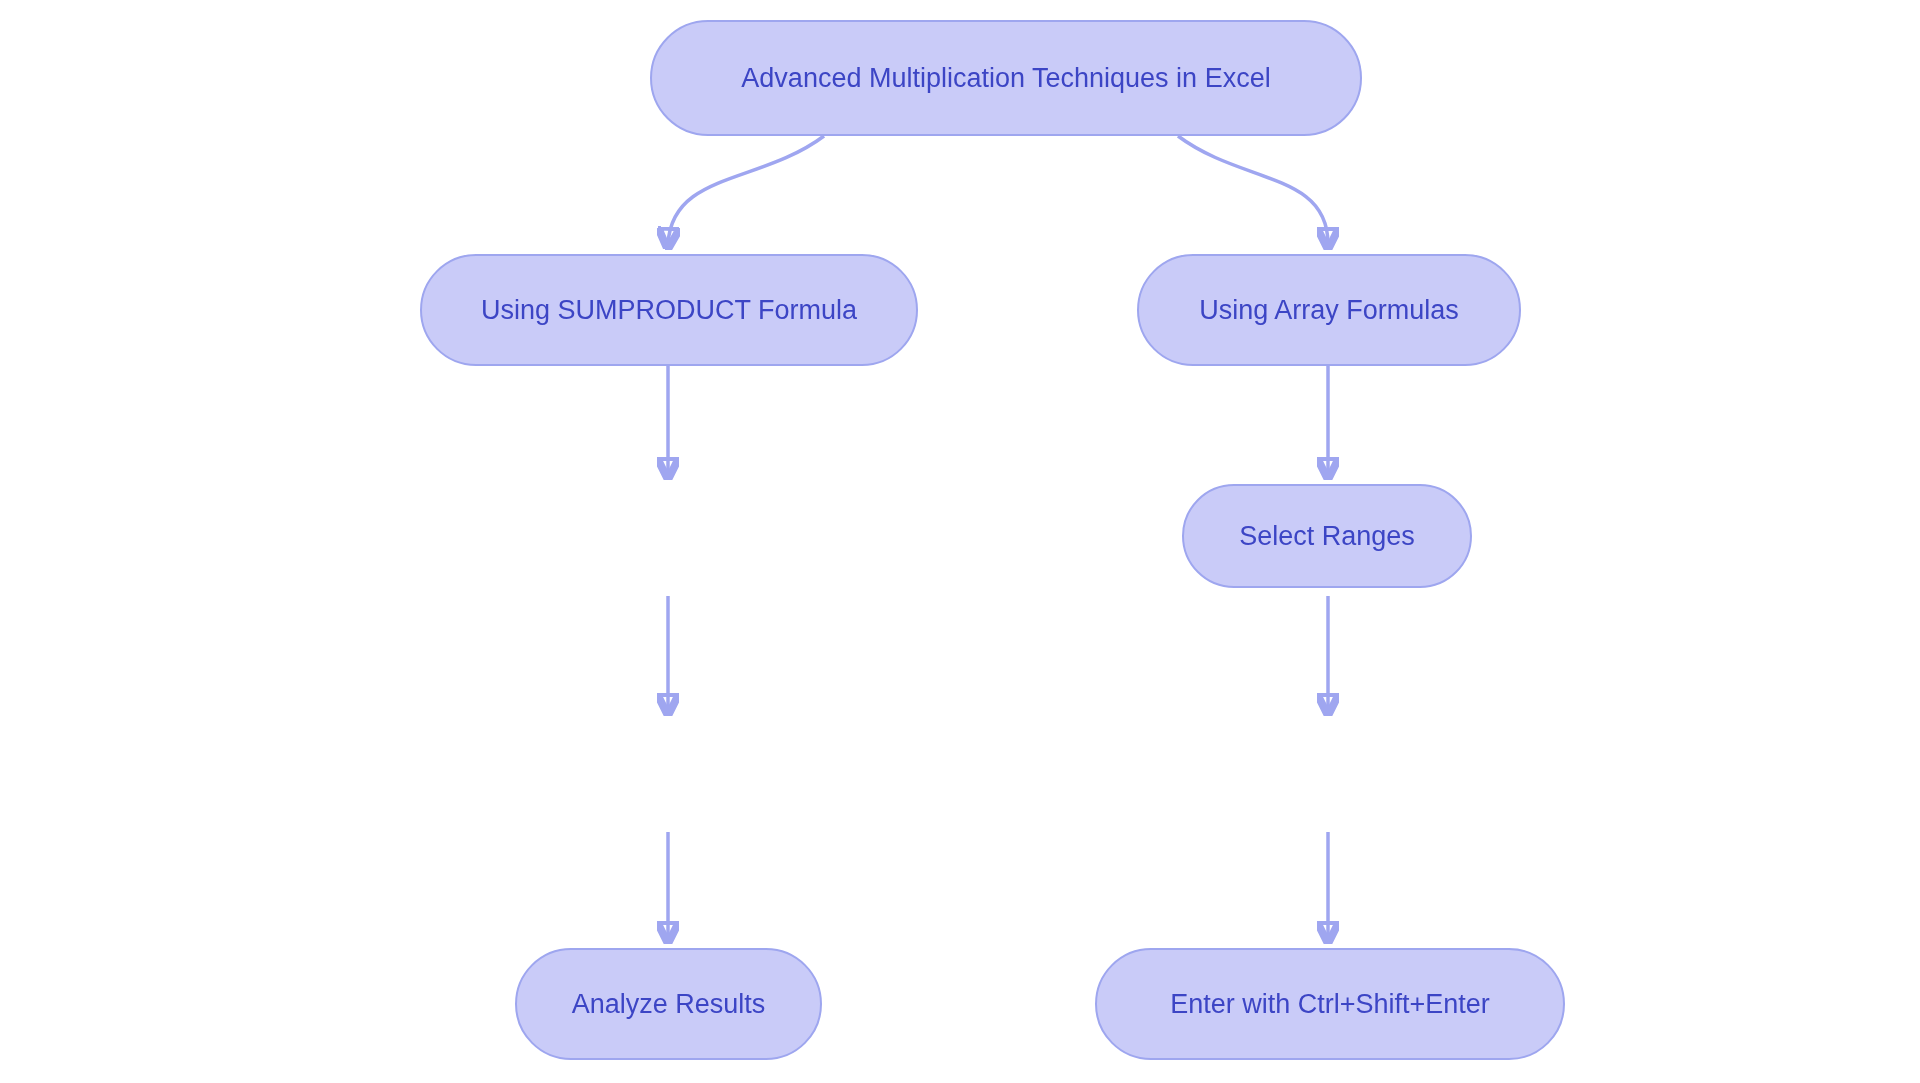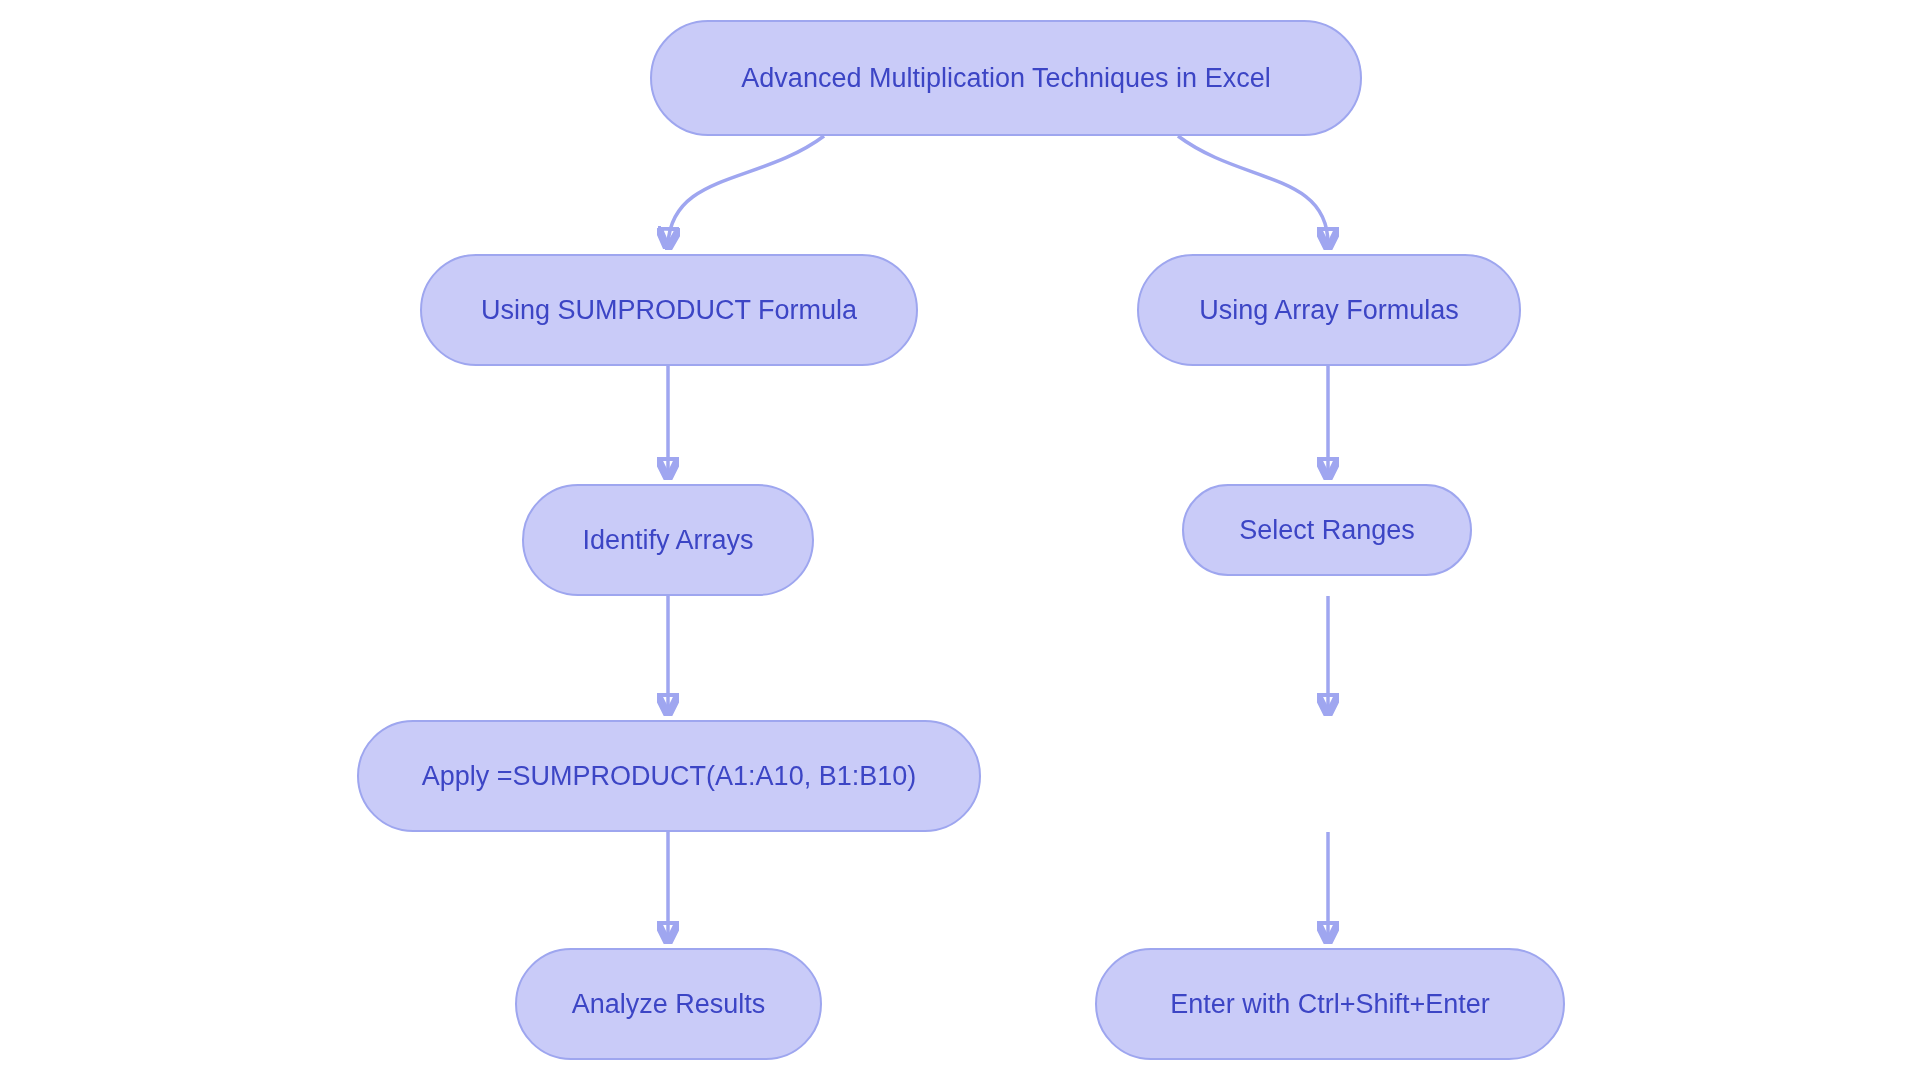--- a/index.html
+++ b/index.html
@@ -33,21 +33,21 @@
     font-size:27px;
     text-align:left;
     line-height:1.2;
     padding:0 20px;
   }
   
   .node-root            {left:650px; top:20px;  width:712px; height:116px;}
   .node-sumproduct      {left:420px; top:254px; width:498px; height:112px;}
   .node-array           {left:1137px;top:254px; width:384px; height:112px;}
   .node-identify        {left:522px; top:484px; width:292px; height:112px;}
-  .node-select          {left:1182px;top:484px; width:290px; height:92px;}
+  .node-select          {left:1182px;top:484px; width:290px; height:104px;}
   .node-apply-sumproduct{left:357px; top:720px; width:624px; height:112px;}
   .node-apply-sum       {left:1092px;top:720px; width:470px; height:112px;}
   .node-analyze         {left:515px; top:948px; width:307px; height:112px;}
   .node-enter           {left:1095px;top:948px; width:470px; height:112px;}
 </style>
 </head>
 <body>
 
 <div class="canvas">
 
@@ -72,31 +72,25 @@
   </div>
 
   <div class="node node-sumproduct">
     <span>Using SUMPRODUCT Formula</span>
   </div>
 
   <div class="node node-array">
     <span>Using Array Formulas</span>
   </div>
 
-  <div class="node node-identify">
-    <span>Identify Arrays</span>
-  </div>
 
   <div class="node node-select">
     <span>Select Ranges</span>
   </div>
 
-  <div class="node node-apply-sumproduct">
-    <span>Apply =SUMPRODUCT(A1:A10, B1:B10)</span>
-  </div>
 
 
   <div class="node node-enter">
     <span>Enter with Ctrl+Shift+Enter</span>
   </div>
 
   <div class="node node-analyze">
     <span>Analyze Results</span>
   </div>
 

